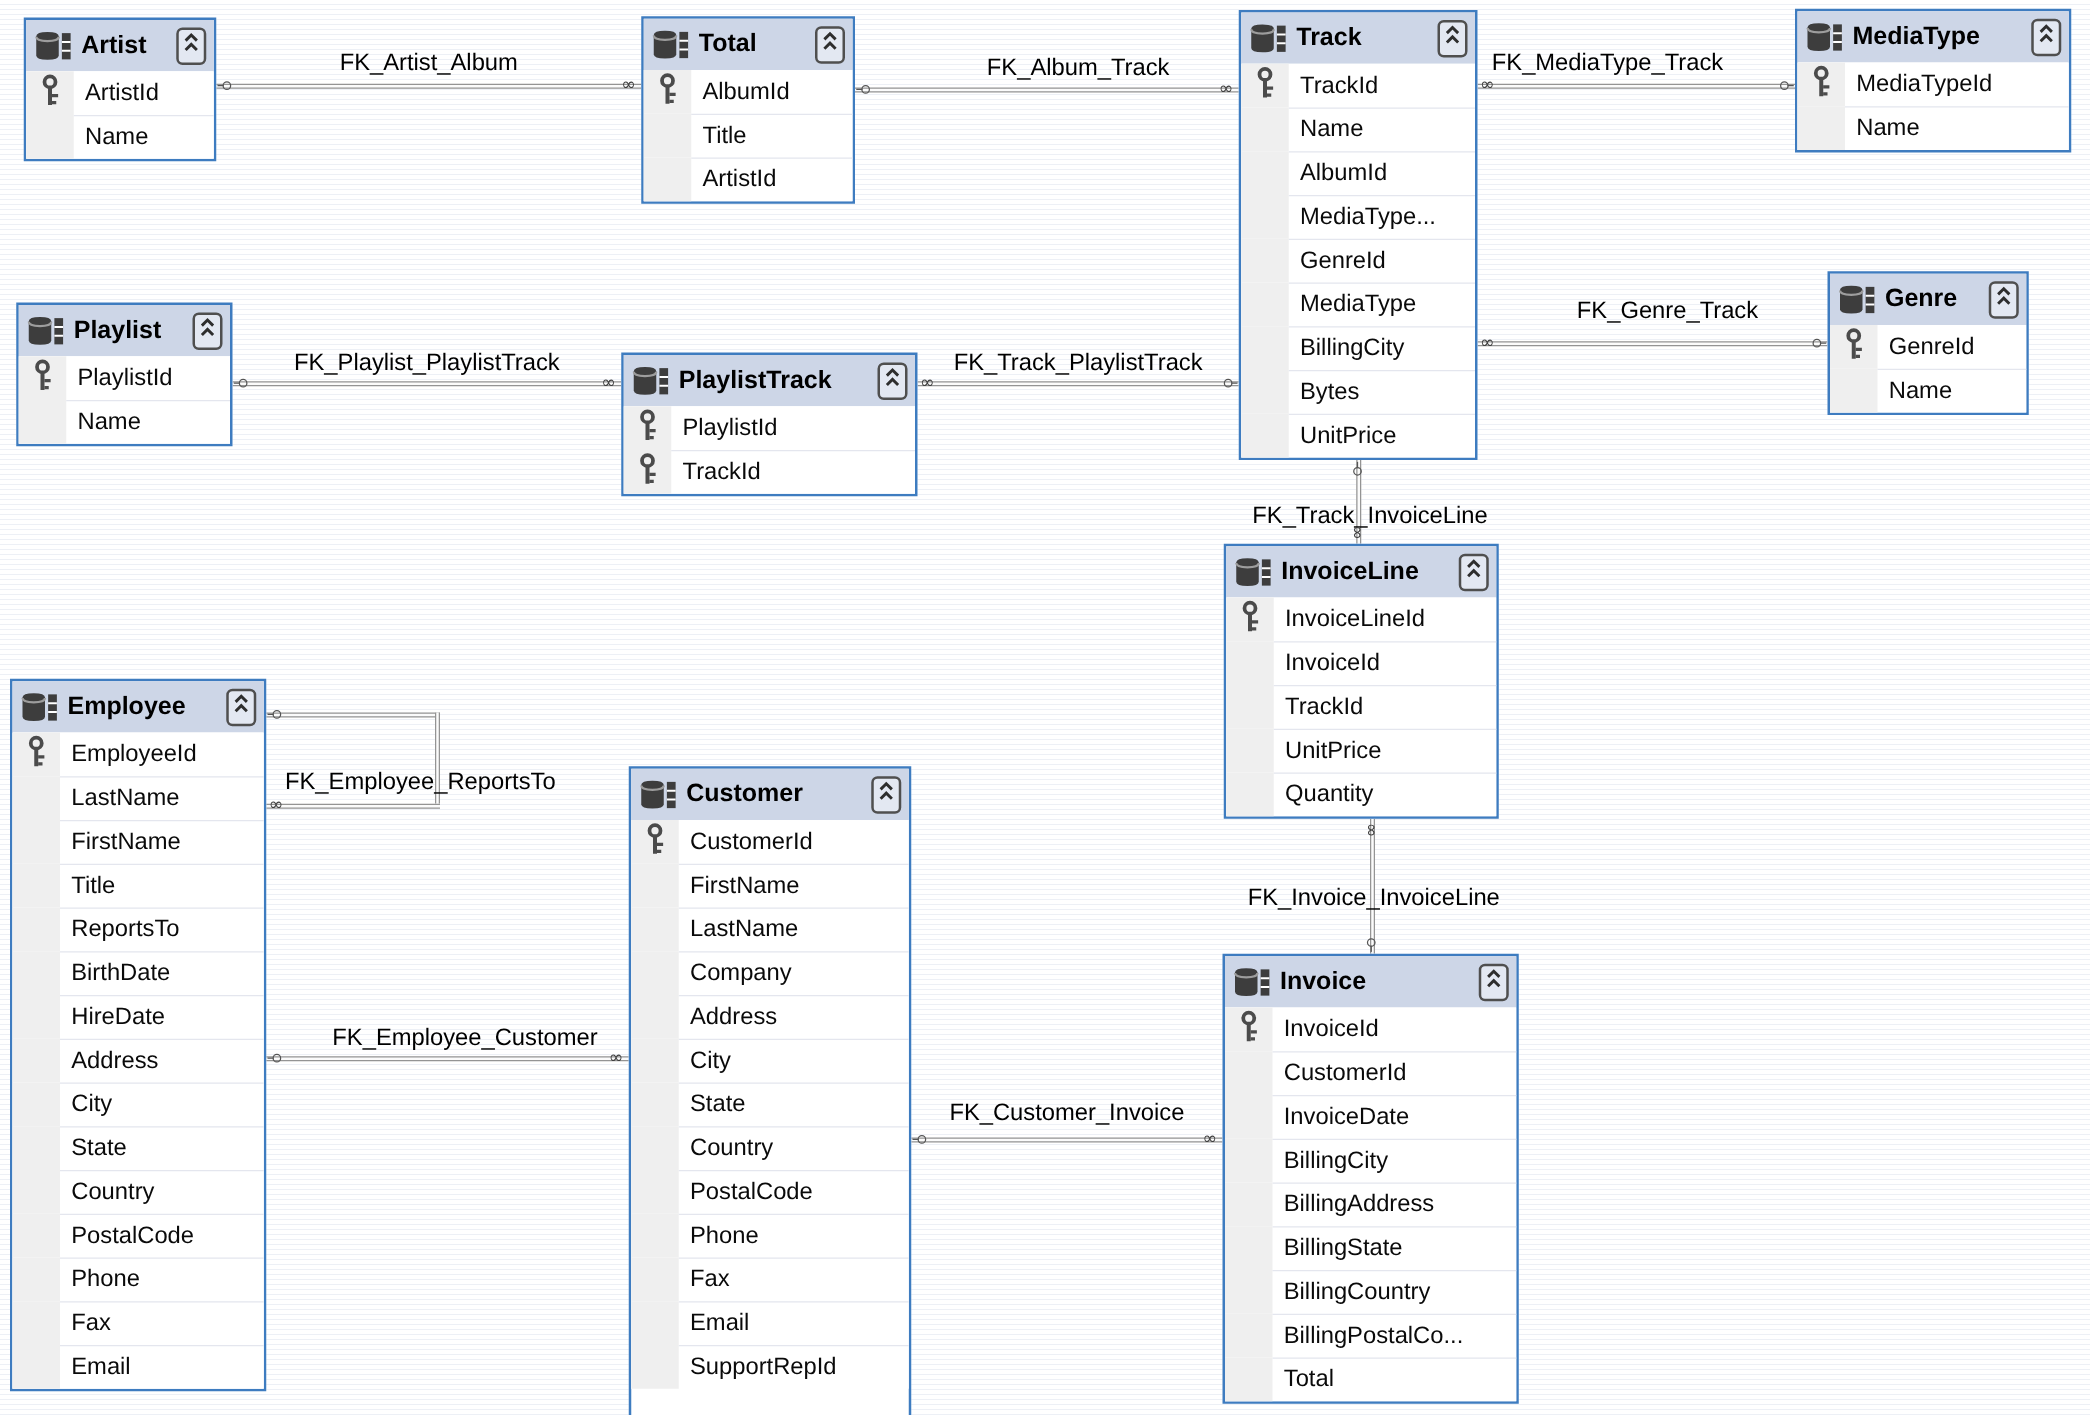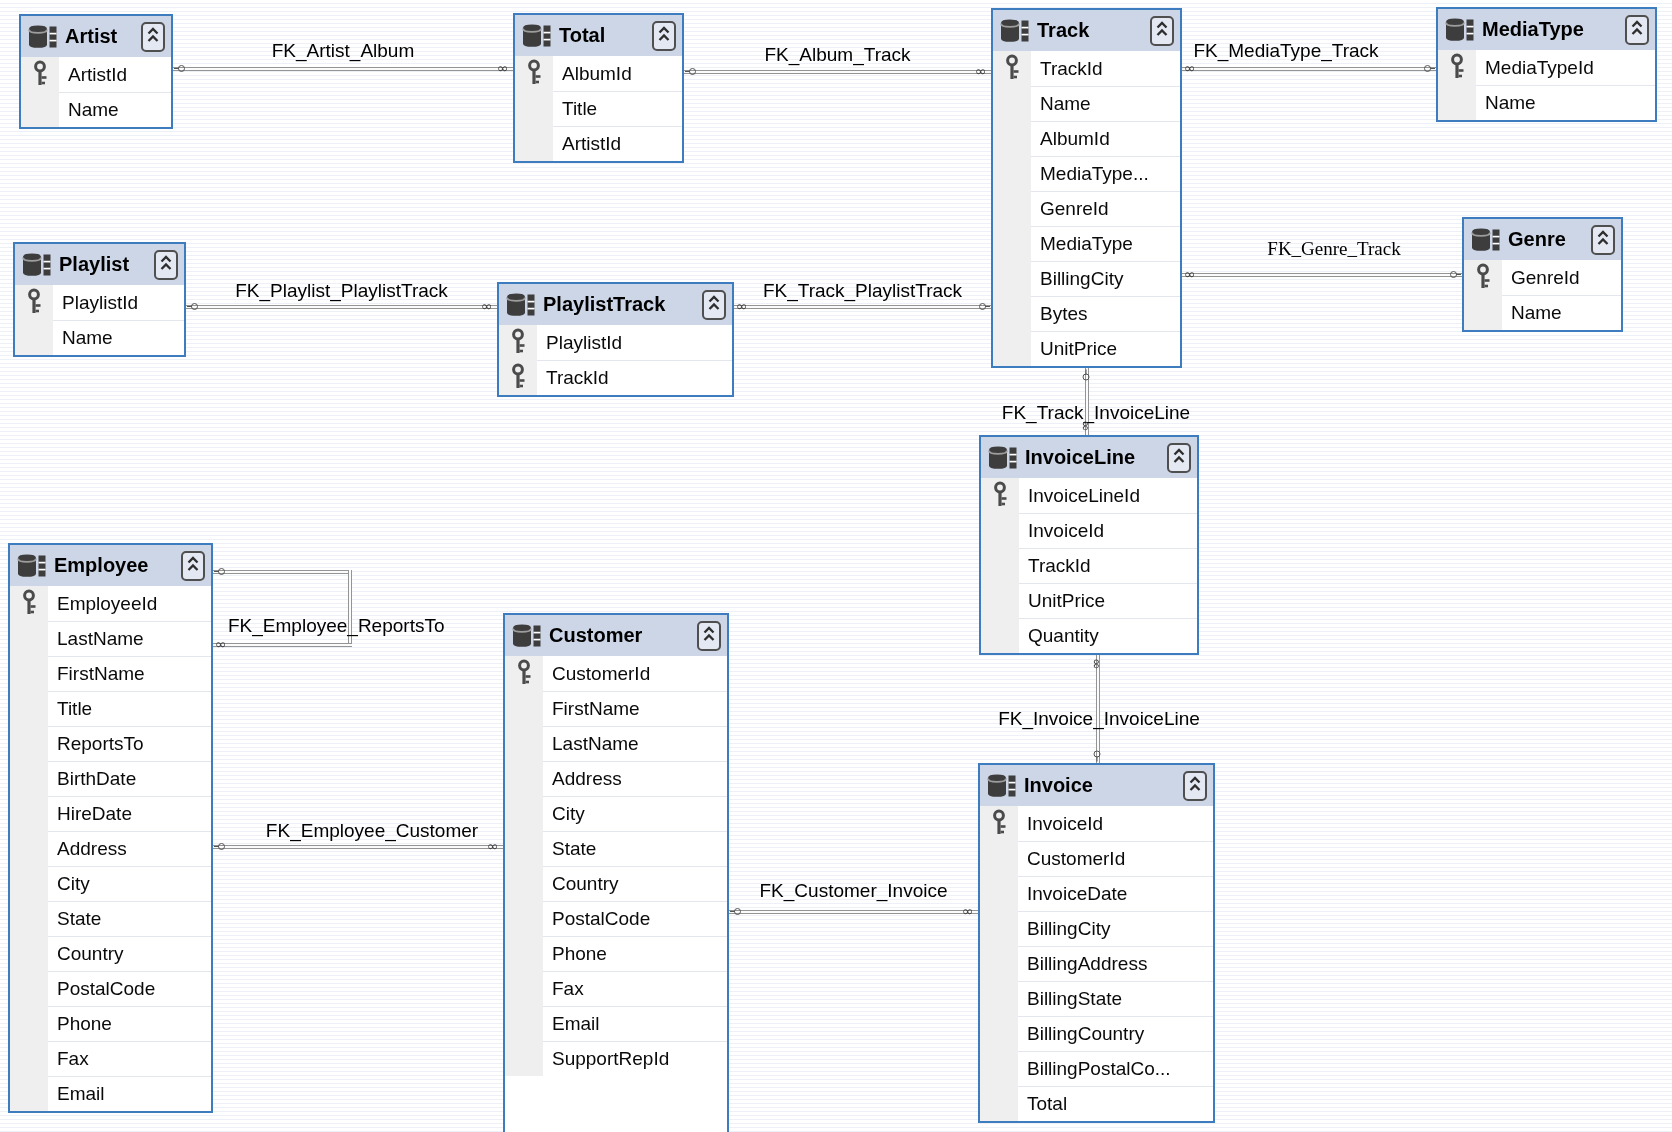--- a/index.html
+++ b/index.html
@@ -611,20 +611,24 @@
         <div class="tbl-row">
           <span class="row-gutter"></span>
           <span class="row-name">FirstName</span>
         </div>
         <div class="tbl-row">
           <span class="row-gutter"></span>
           <span class="row-name">LastName</span>
         </div>
         <div class="tbl-row">
           <span class="row-gutter"></span>
+          <span class="row-name">Company</span>
+        </div>
+        <div class="tbl-row">
+          <span class="row-gutter"></span>
           <span class="row-name">Address</span>
         </div>
         <div class="tbl-row">
           <span class="row-gutter"></span>
           <span class="row-name">City</span>
         </div>
         <div class="tbl-row">
           <span class="row-gutter"></span>
           <span class="row-name">State</span>
         </div>
@@ -654,29 +658,29 @@
         </div>
       </div>
     </div>
     <div class="rel-h" style="left: 173px; top: 67px; width: 340px;"></div>
     <span class="end-key" style="left: 174px; top: 64px;"></span>
     <span class="end-inf" style="left: 497px; top: 63px;">∞</span>
     <div class="rel-label center" style="left: 173px; width: 340px; top: 40px;">FK_Artist_Album</div>
     <div class="rel-h" style="left: 684px; top: 70px; width: 307px;"></div>
     <span class="end-key" style="left: 685px; top: 67px;"></span>
     <span class="end-inf" style="left: 975px; top: 66px;">∞</span>
-    <div class="rel-label center" style="left: 684px; width: 307px; top: 44px;">FK_Album_Track</div>
+    <div class="rel-label center" style="left: 684px; width: 307px; top: 44px; padding-left: 25px;">FK_Album_Track</div>
     <div class="rel-h" style="left: 1182px; top: 67px; width: 254px;"></div>
     <span class="end-key flip" style="left: 1421px; top: 64px;"></span>
     <span class="end-inf" style="left: 1184px; top: 63px;">∞</span>
     <div class="rel-label center" style="left: 1182px; width: 208px; top: 40px;">FK_MediaType_Track</div>
     <div class="rel-h" style="left: 1182px; top: 273px; width: 280px;"></div>
     <span class="end-key flip" style="left: 1447px; top: 270px;"></span>
     <span class="end-inf" style="left: 1184px; top: 269px;">∞</span>
-    <div class="rel-label center" style="left: 1182px; width: 304px; top: 238px; font-family: Liberation Serif, serif;">FK_Genre_Track</div>
+    <div class="rel-label center" style="left: 1182px; width: 304px; top: 238px;">FK_Genre_Track</div>
     <div class="rel-h" style="left: 186px; top: 305px; width: 311px;"></div>
     <span class="end-key" style="left: 187px; top: 302px;"></span>
     <span class="end-inf" style="left: 481px; top: 301px;">∞</span>
     <div class="rel-label center" style="left: 186px; width: 311px; top: 280px;">FK_Playlist_PlaylistTrack</div>
     <div class="rel-h" style="left: 734px; top: 305px; width: 257px;"></div>
     <span class="end-key flip" style="left: 976px; top: 302px;"></span>
     <span class="end-inf" style="left: 736px; top: 301px;">∞</span>
     <div class="rel-label center" style="left: 734px; width: 257px; top: 280px;">FK_Track_PlaylistTrack</div>
     <div class="rel-v" style="left: 1085px; top: 368px; height: 67px;"></div>
     <span class="end-key vtop" style="left: 1079px; top: 372px;"></span>

